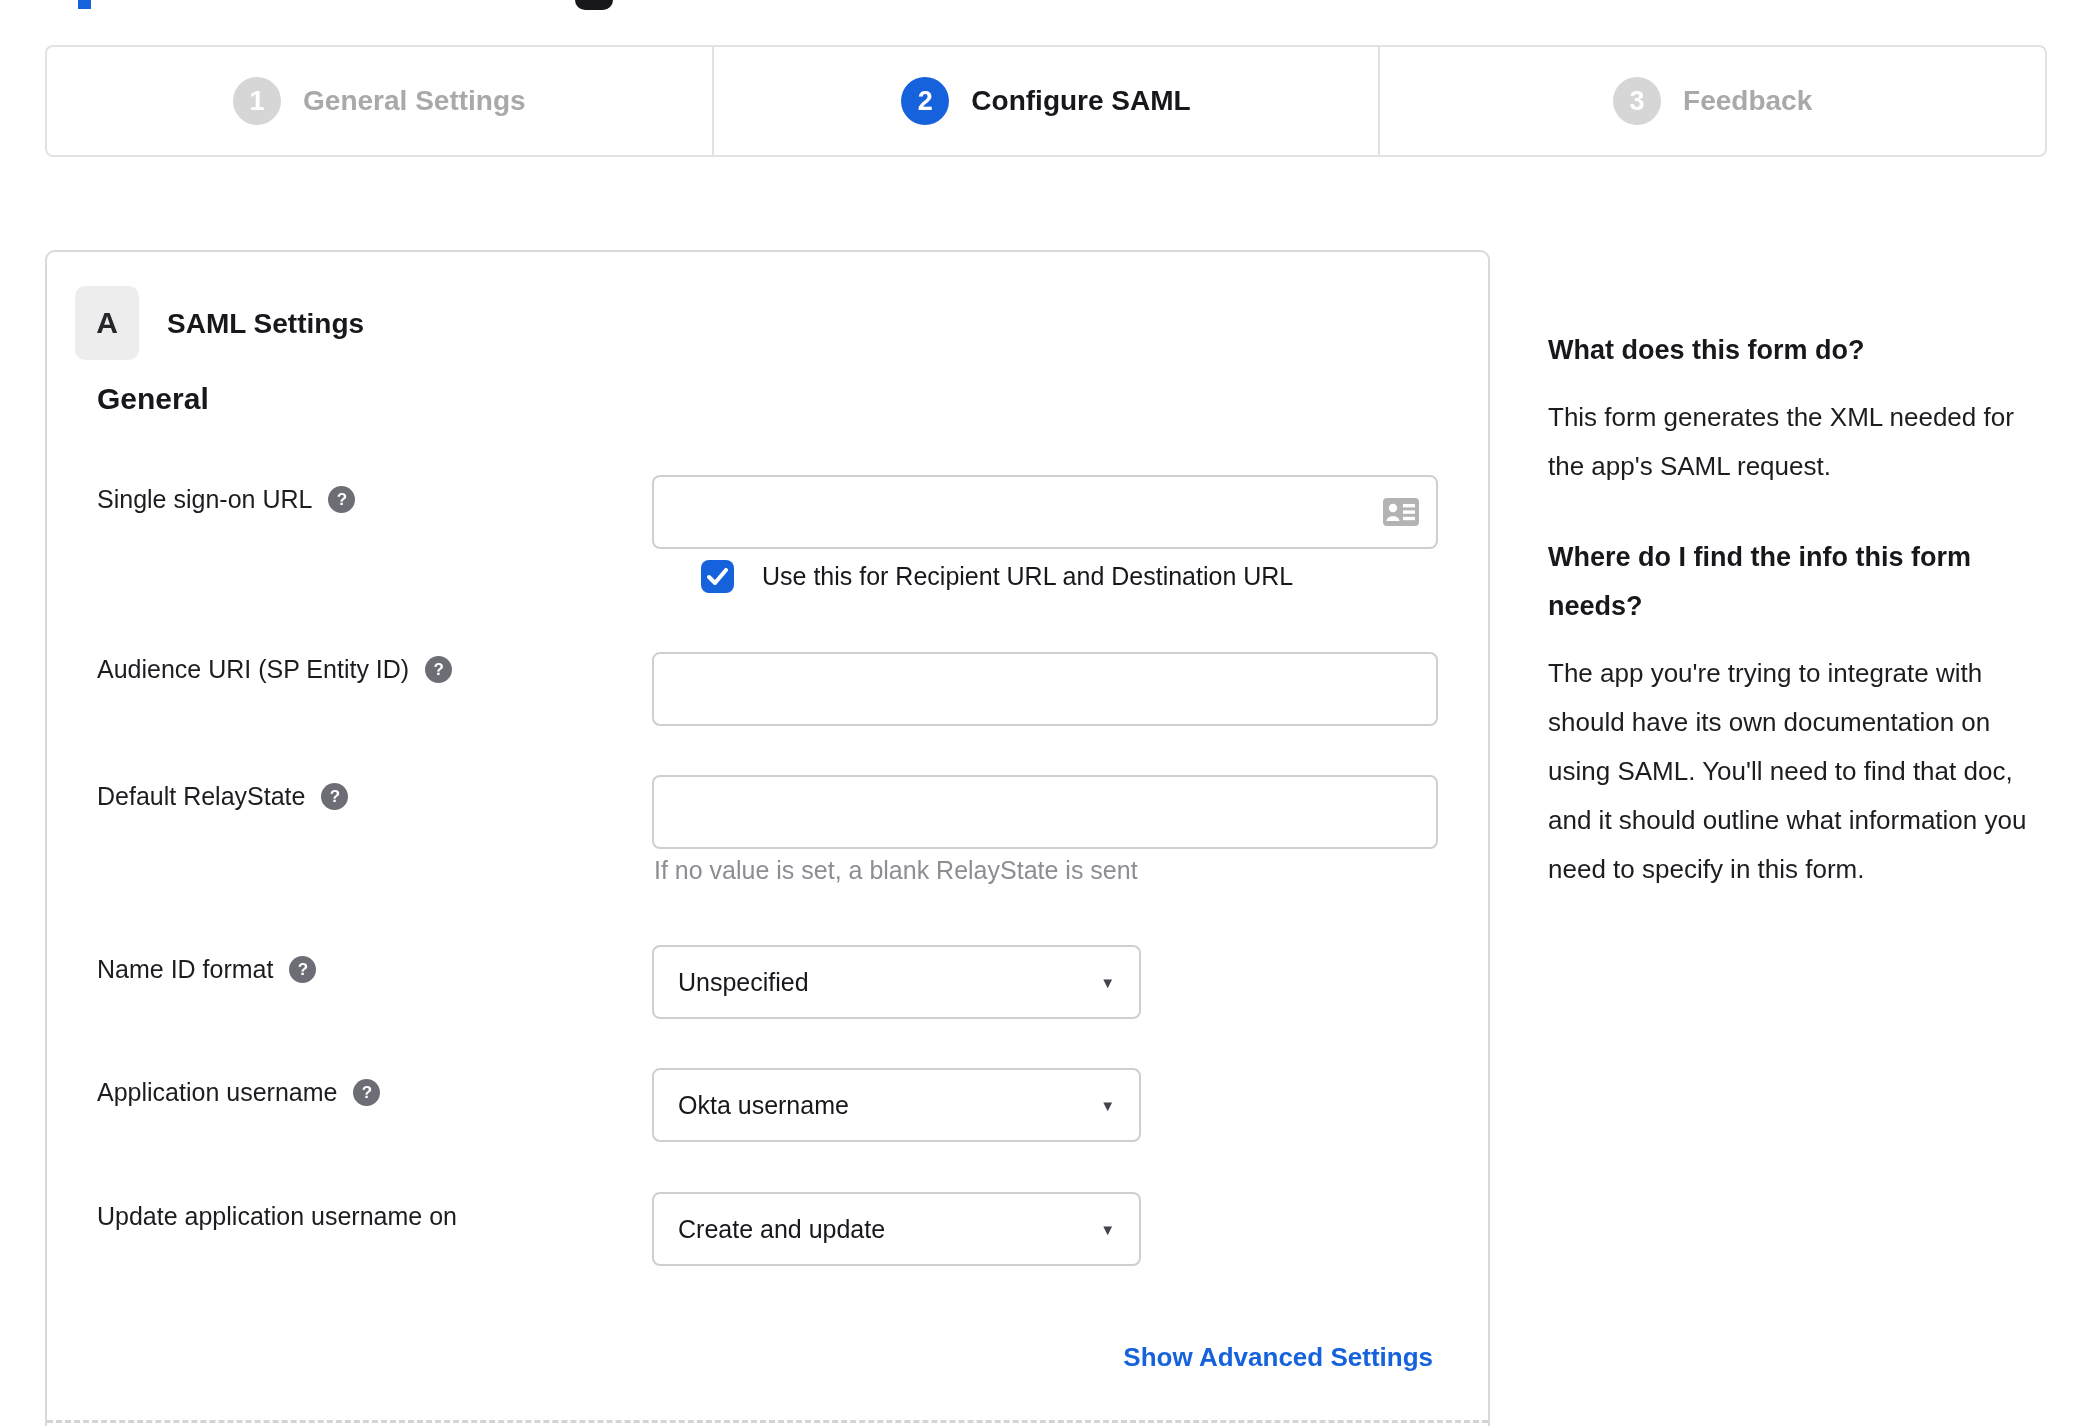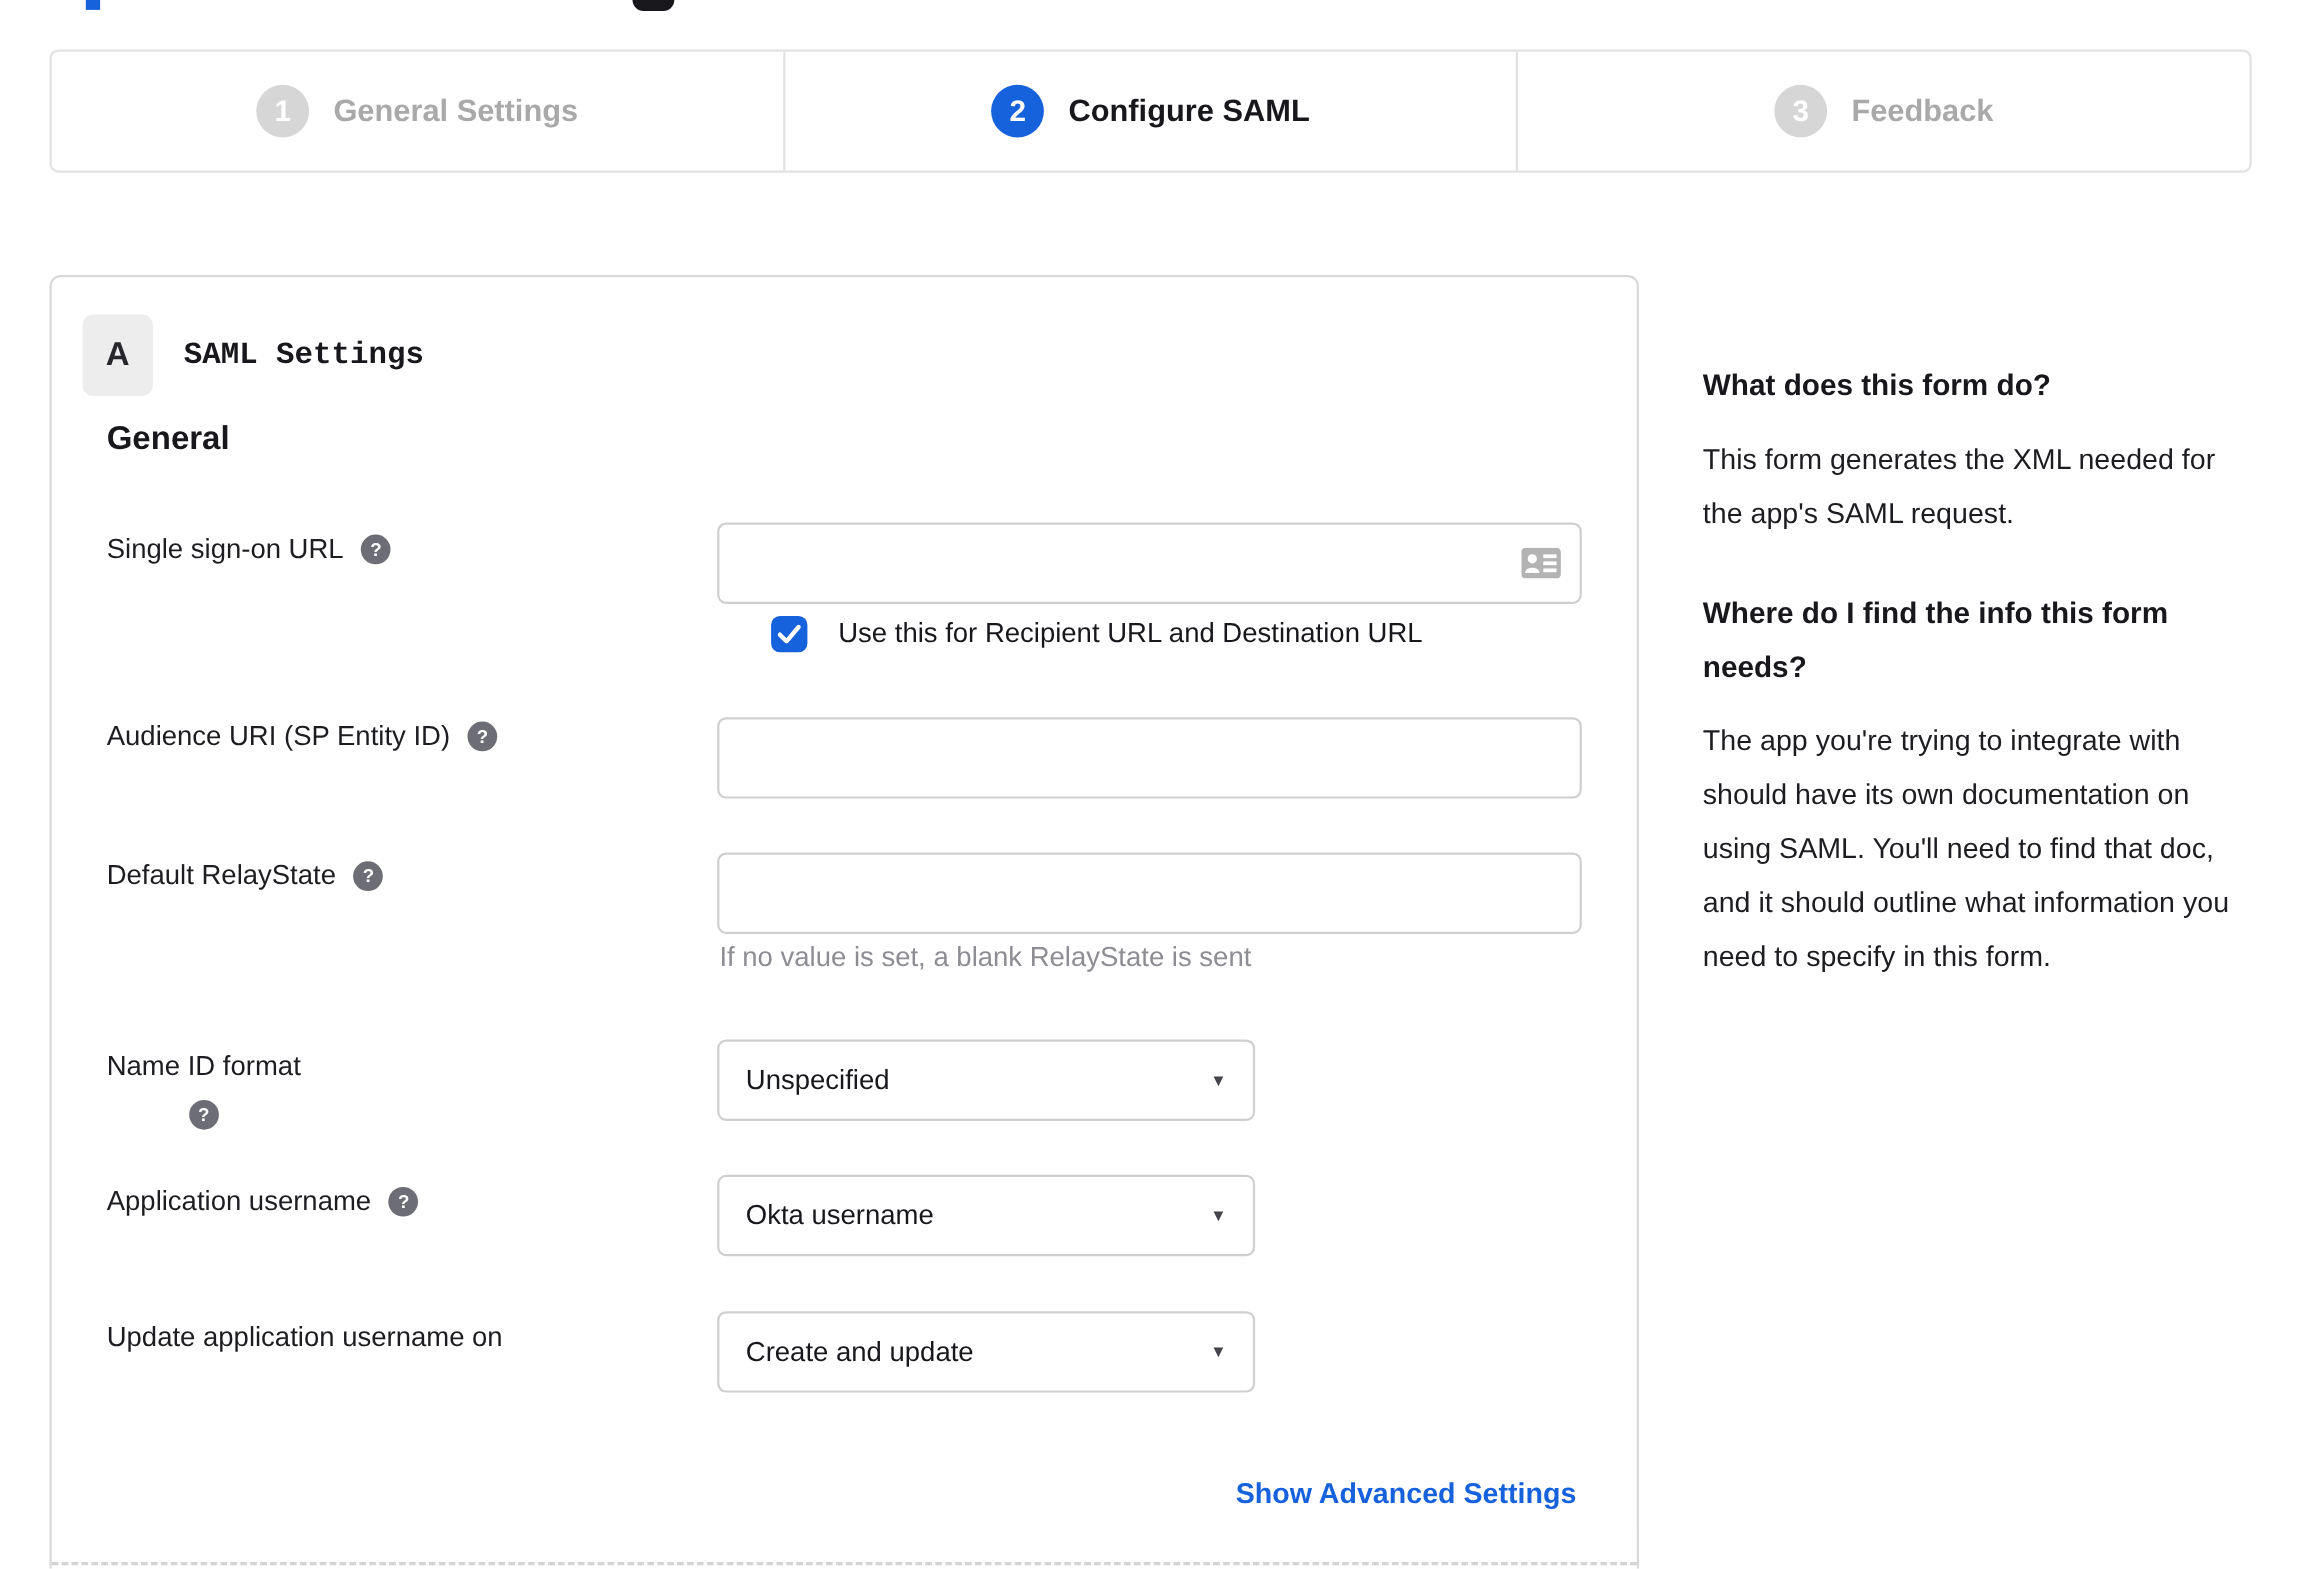--- a/index.html
+++ b/index.html
@@ -24,21 +24,21 @@
   .step-label { font-size:28px; font-weight:bold; }
   .step.inactive .step-label { color:#a9a9a9; }
   .step.active  .step-label { color:#17171c; }
 
   
   .panel { position:absolute; left:45px; top:250px; width:1445px; height:1400px;
            background:#fff; border:2px solid #d9d9d9; border-radius:10px; }
   .badge { position:absolute; left:28px; top:34px; width:64px; height:74px; background:#ededee;
            border-radius:10px; display:flex; align-items:center; justify-content:center;
            font-size:30px; font-weight:bold; color:#26262b; }
-  .panel-title { position:absolute; left:120px; top:56px; font-size:28px; font-weight:bold; color:#17171c;font-family:Liberation Mono, monospace; }
+  .panel-title { position:absolute; left:120px; top:56px; font-size:28px; font-weight:bold; color:#17171c; }
   .section-title { position:absolute; left:50px; top:130px; font-size:30px; font-weight:bold; color:#17171c; }
 
   .field-label { position:absolute; left:50px; display:flex; align-items:center; gap:16px;
                  font-size:25px; color:#1d1d21; }
   .help { width:27px; height:27px; border-radius:50%; background:#6d6d76; color:#fff;
           font-size:17px; font-weight:bold; display:flex; align-items:center; justify-content:center;
           cursor:pointer; flex:0 0 auto; }
 
   .text-input { position:absolute; left:605px; width:786px; height:74px; border:2px solid #cfcfcf;
                 border-radius:8px; background:#fff; font-size:25px; padding:0 60px 0 20px;
@@ -123,21 +123,21 @@
   </div>
   <input class="text-input" style="top: 400px;" type="text" value="">
 
   <div class="field-label" style="top:530px;">
     <span>Default RelayState</span>
     <span class="help">?</span>
   </div>
   <input class="text-input" style="top: 523px;" type="text" value="">
   <div class="hint" style="top:604px;">If no value is set, a blank RelayState is sent</div>
 
-  <div class="field-label" style="top:703px;flex-direction:column;">
+  <div class="field-label" style="top:703px;">
     <span>Name ID format</span>
     <span class="help">?</span>
   </div>
   <div class="select" style="top:693px;">
     <span class="select-value">Unspecified</span>
     <span class="caret">▼</span>
   </div>
 
   <div class="field-label" style="top:826px;">
     <span>Application username</span>

